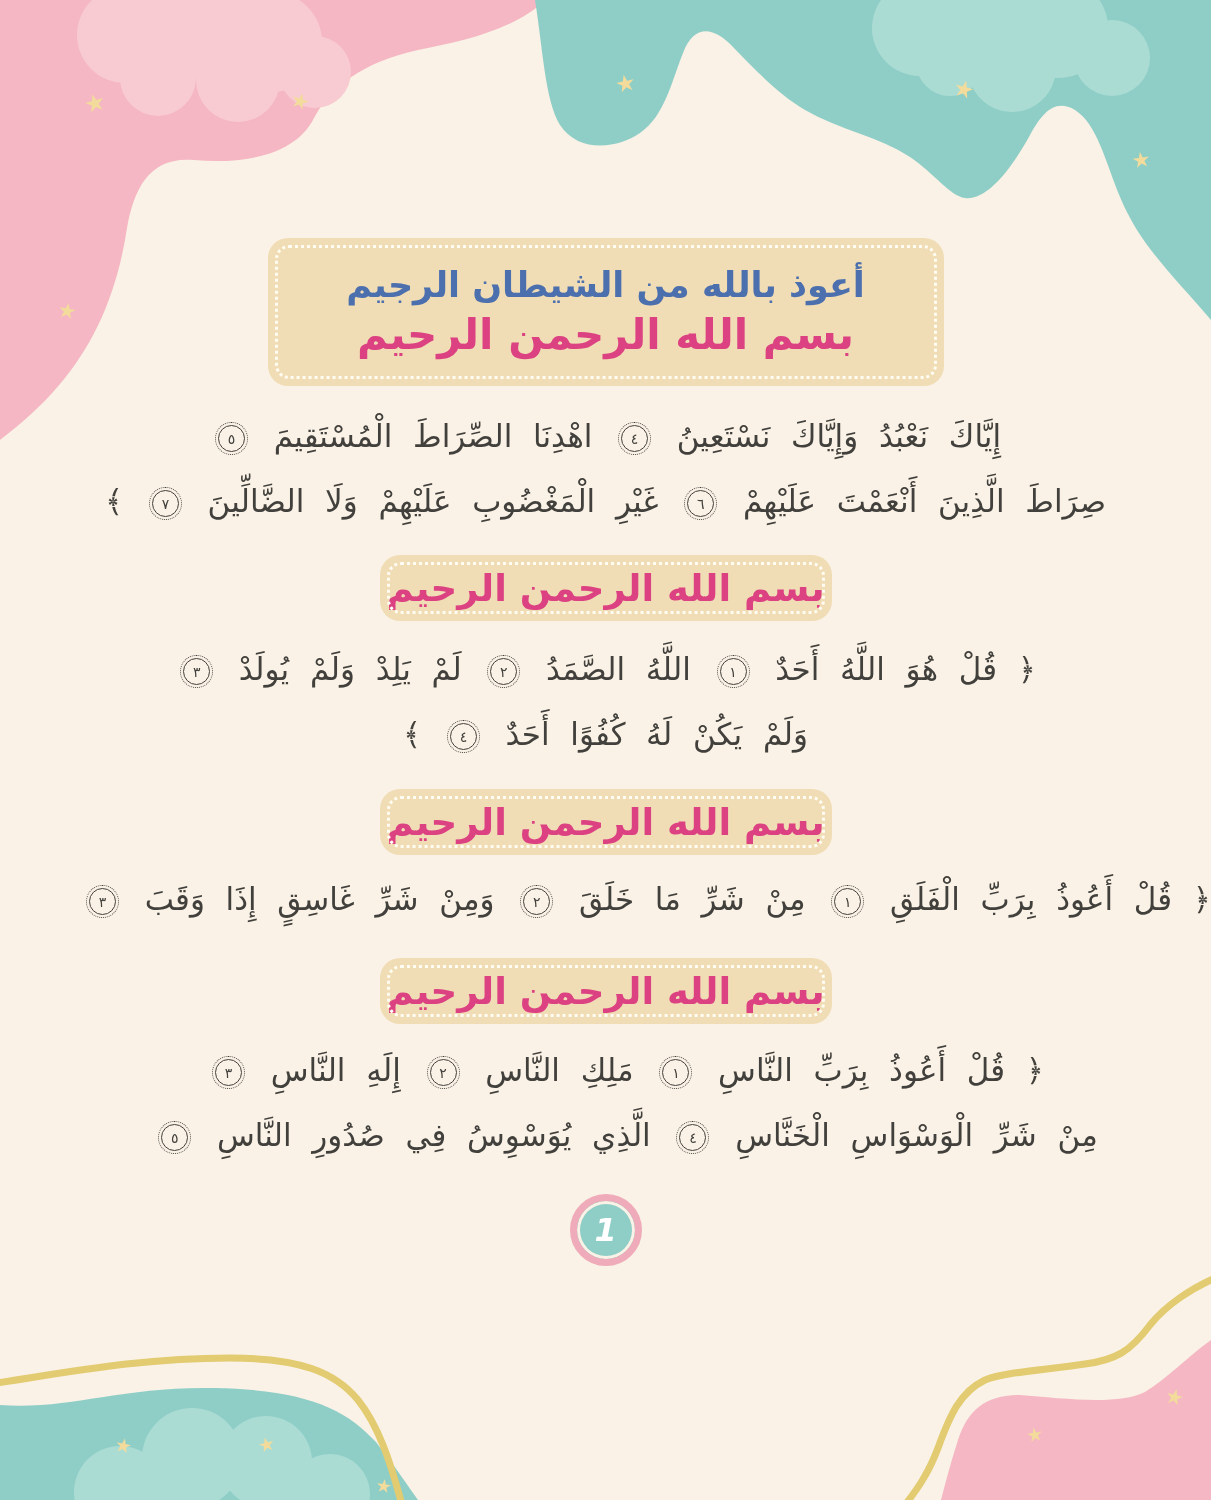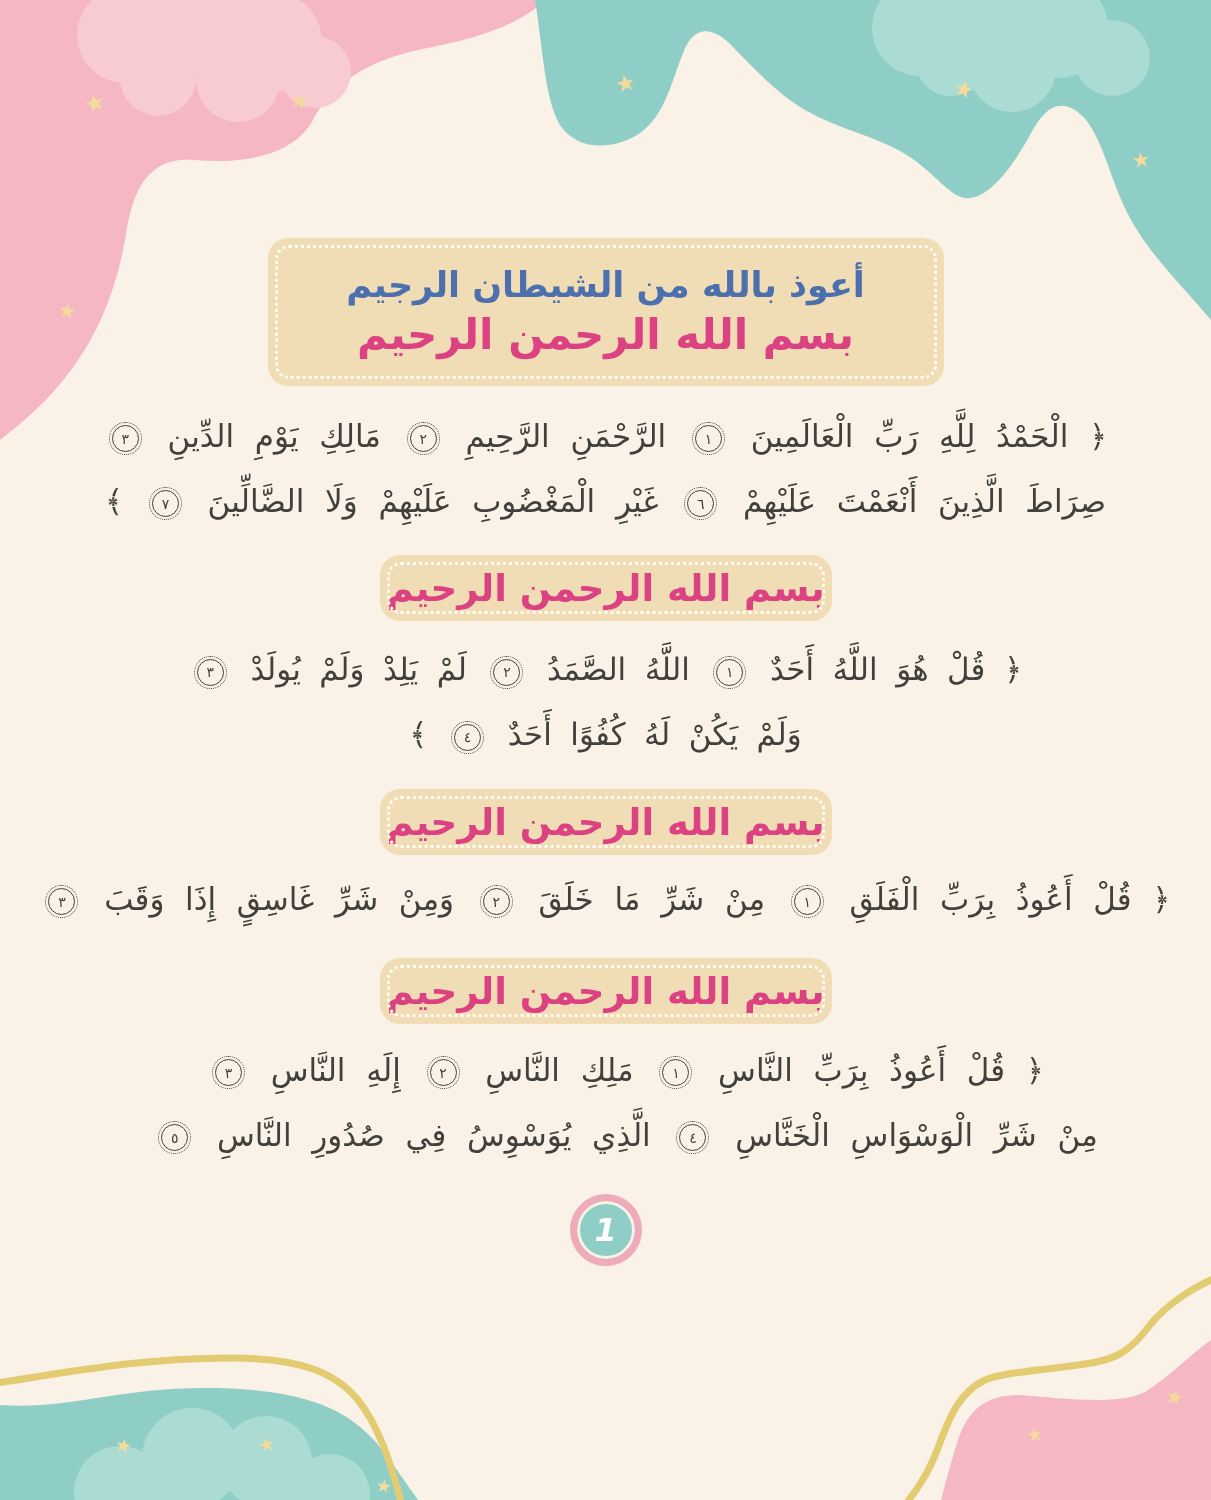--- a/index.html
+++ b/index.html
@@ -49,23 +49,23 @@
   }
   .ayah-num{
     display:inline-flex; align-items:center; justify-content:center;
     width:27px; height:27px; border:1.5px solid var(--quran-text);
     outline:1px dotted var(--quran-text); outline-offset:2px;
     border-radius:50%; font-size:14px; line-height:1;
     vertical-align:middle; margin:0 8px;
   }
   .m-fatiha{margin-top:18px;}
   .m-b2{margin-top:21px;}
-  .m-ikhlas{margin-top:16px;font-family:Liberation Serif, serif;}
+  .m-ikhlas{margin-top:16px;}
   .m-b3{margin-top:22px;}
-  .m-falaq{margin-top:12px;}
+  .m-falaq{margin-top:12px;text-align:right;}
   .m-b4{margin-top:26px;}
   .m-nas{margin-top:14px;margin-left:40px;}
 
   .page-num{
     width:72px; height:72px; margin:26px auto 0; border-radius:50%;
     border:7px solid var(--page-ring); background:var(--page-circle);
     box-shadow:inset 0 0 0 3px var(--bg);
     display:flex; align-items:center; justify-content:center;
   }
   .page-num span{color:var(--page-num-text); font-size:32px; font-weight:bold; font-style:italic;}
@@ -133,21 +133,21 @@
   </svg>
 
   <div class="content">
 
     <section class="deco-box intro-box">
       <div class="istiadha-line">أعوذ بالله من الشيطان الرجيم</div>
       <div class="intro-basmala-line">بسم الله الرحمن الرحيم</div>
     </section>
 
     <section class="surah m-fatiha">
-      <div class="quran-line">﴿ الْحَمْدُ لِلَّهِ رَبِّ الْعَالَمِينَ <span class="ayah-num">١</span> الرَّحْمَنِ الرَّحِيمِ <span class="ayah-num">٢</span> مَالِكِ يَوْمِ الدِّينِ <span class="ayah-num">٣</span></div>
+      <div class="quran-line">إِيَّاكَ نَعْبُدُ وَإِيَّاكَ نَسْتَعِينُ <span class="ayah-num">٤</span> اهْدِنَا الصِّرَاطَ الْمُسْتَقِيمَ <span class="ayah-num">٥</span></div>
       <div class="quran-line">صِرَاطَ الَّذِينَ أَنْعَمْتَ عَلَيْهِمْ <span class="ayah-num">٦</span> غَيْرِ الْمَغْضُوبِ عَلَيْهِمْ وَلَا الضَّالِّينَ <span class="ayah-num">٧</span> ﴾</div>
     </section>
 
     <section class="deco-box basmala-box m-b2">
       <div class="basmala-text">بسم الله الرحمن الرحيم</div>
     </section>
 
     <section class="surah m-ikhlas">
       <div class="quran-line">﴿ قُلْ هُوَ اللَّهُ أَحَدٌ <span class="ayah-num">١</span> اللَّهُ الصَّمَدُ <span class="ayah-num">٢</span> لَمْ يَلِدْ وَلَمْ يُولَدْ <span class="ayah-num">٣</span></div>
       <div class="quran-line">وَلَمْ يَكُنْ لَهُ كُفُوًا أَحَدٌ <span class="ayah-num">٤</span> ﴾</div>

